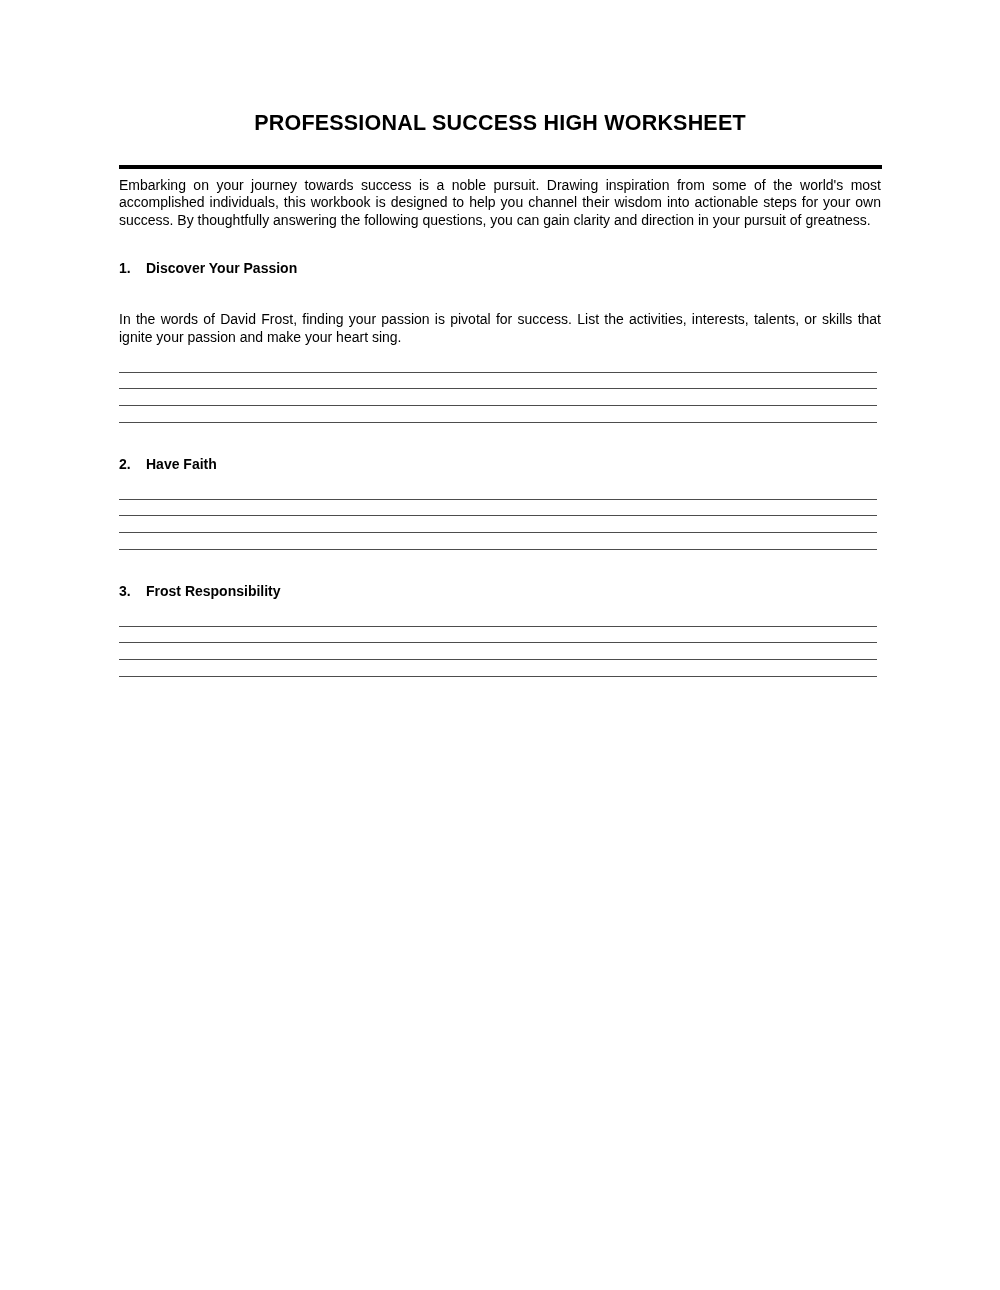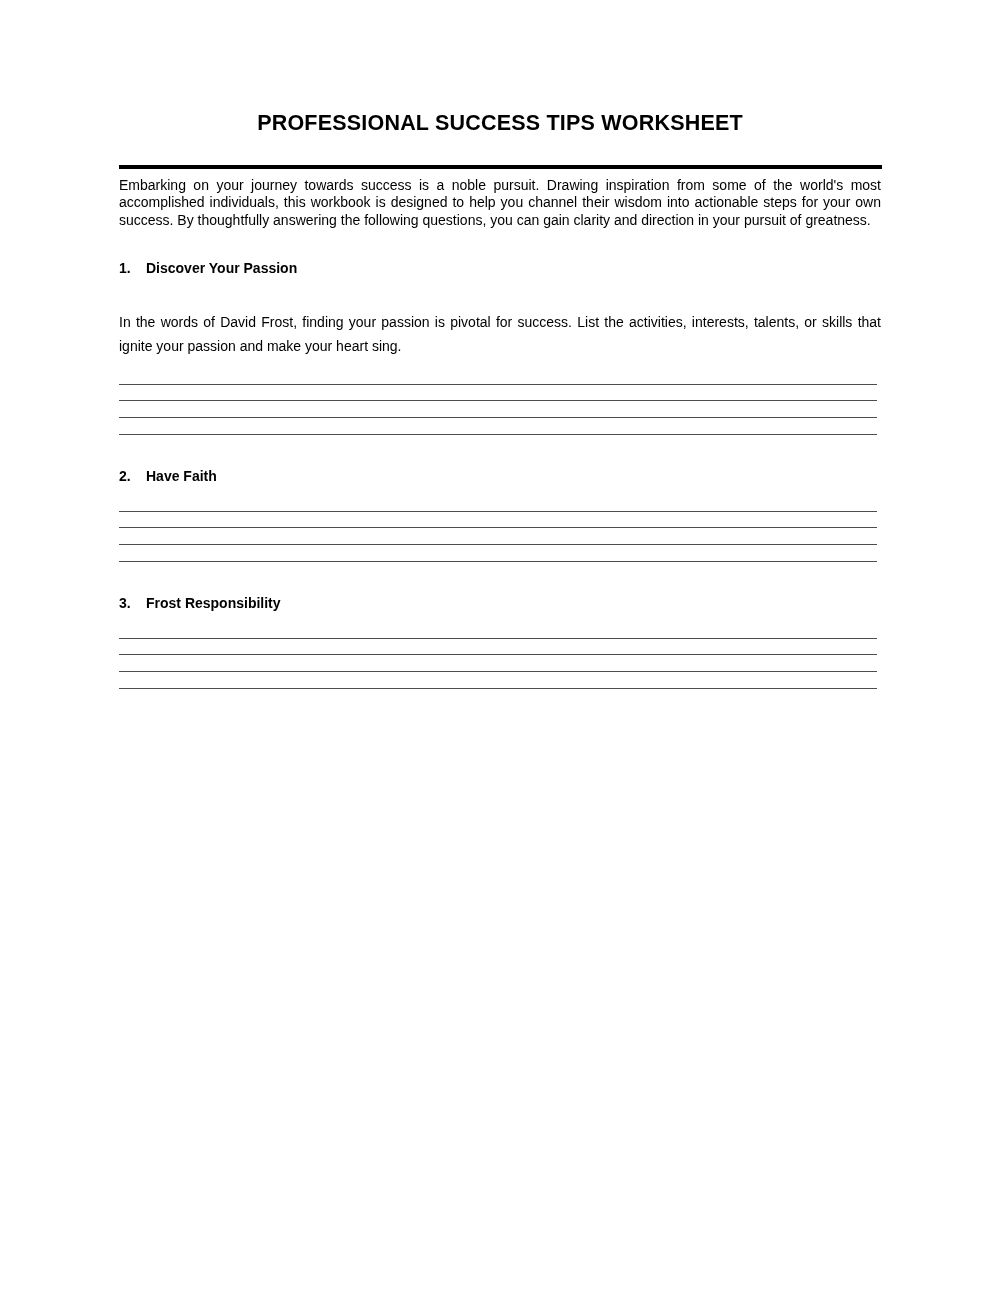--- a/index.html
+++ b/index.html
@@ -74,21 +74,21 @@
     width: 27px;
     flex: 0 0 27px;
     font-weight: bold;
   }
   .section-title-text {
     font-weight: bold;
   }
   .section-body {
     margin-top: 33px;
     font-size: 14px;
-    line-height: 24px;
+    line-height: 18px;
     text-align: justify;
     text-justify: inter-word;
   }
 
   
   .answer-lines {
     margin-top: 26px;
     width: 758px;
   }
   .answer-line {
@@ -106,21 +106,21 @@
   .section-3 { margin-top: 33px; }
   .section-2 .answer-lines { margin-top: 26px; }
   .section-3 .answer-lines { margin-top: 26px; }
 </style>
 </head>
 <body>
 
 <div class="page">
   <div class="content">
 
-    <h1 class="doc-title title-1">PROFESSIONAL SUCCESS TIPS WORKSHEET</h1>
+    <h1 class="doc-title title-1">PROFESSIONAL SUCCESS HIGH WORKSHEET</h1>
 
 
     <hr class="title-rule" style="border-top-color: rgb(0, 0, 0);">
 
     <p class="intro">Embarking on your journey towards success is a noble pursuit. Drawing inspiration from some of the world's most accomplished individuals, this workbook is designed to help you channel their wisdom into actionable steps for your own success. By thoughtfully answering the following questions, you can gain clarity and direction in your pursuit of greatness.</p>
 
     <div class="section section-1">
       <div class="section-heading">
         <span class="section-number">1.</span>
         <span class="section-title-text">Discover Your Passion</span>

